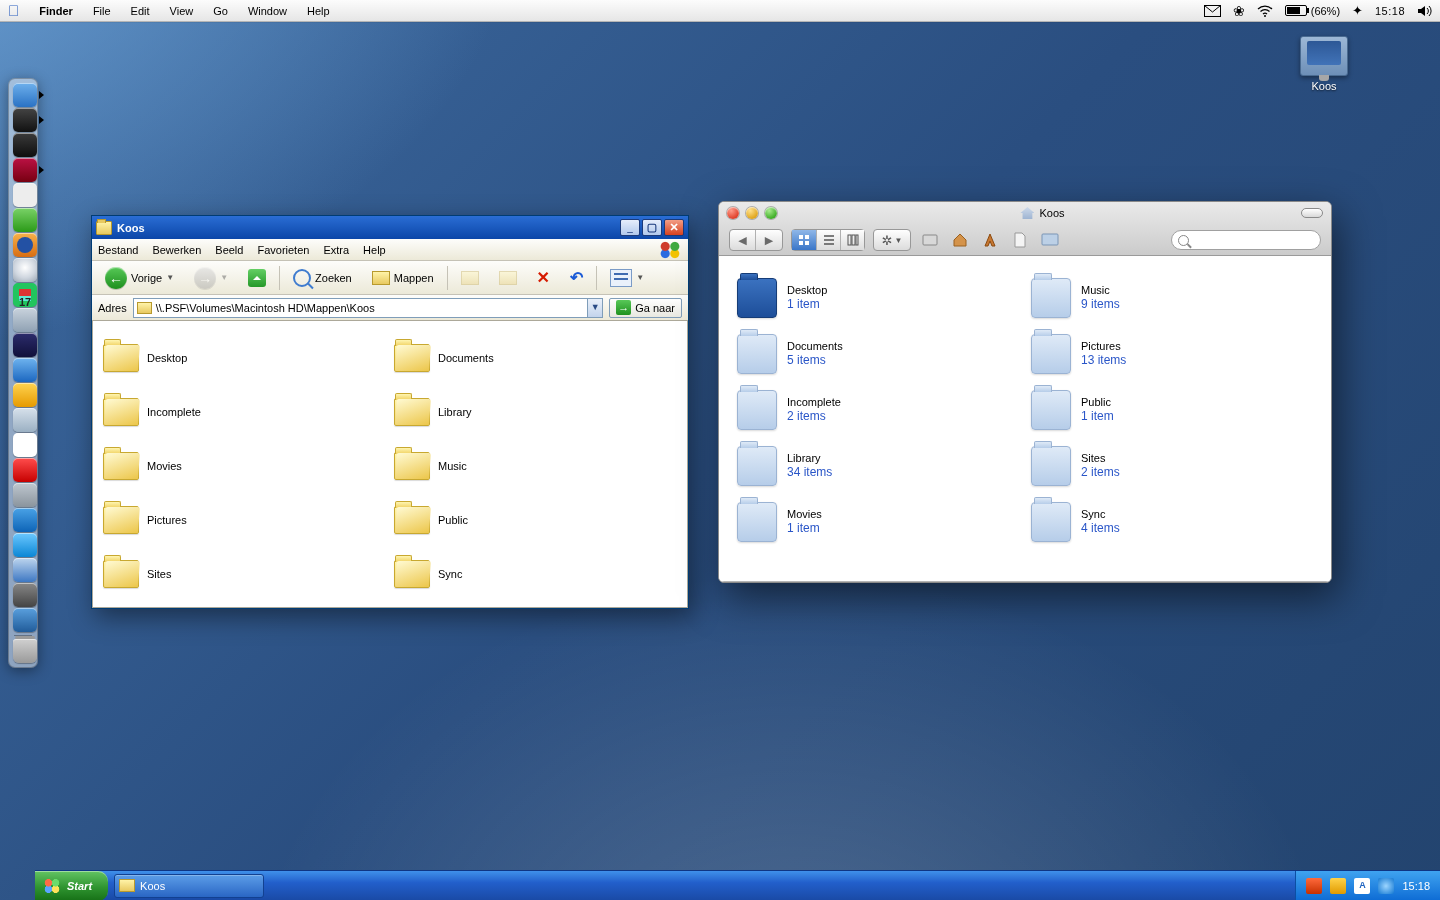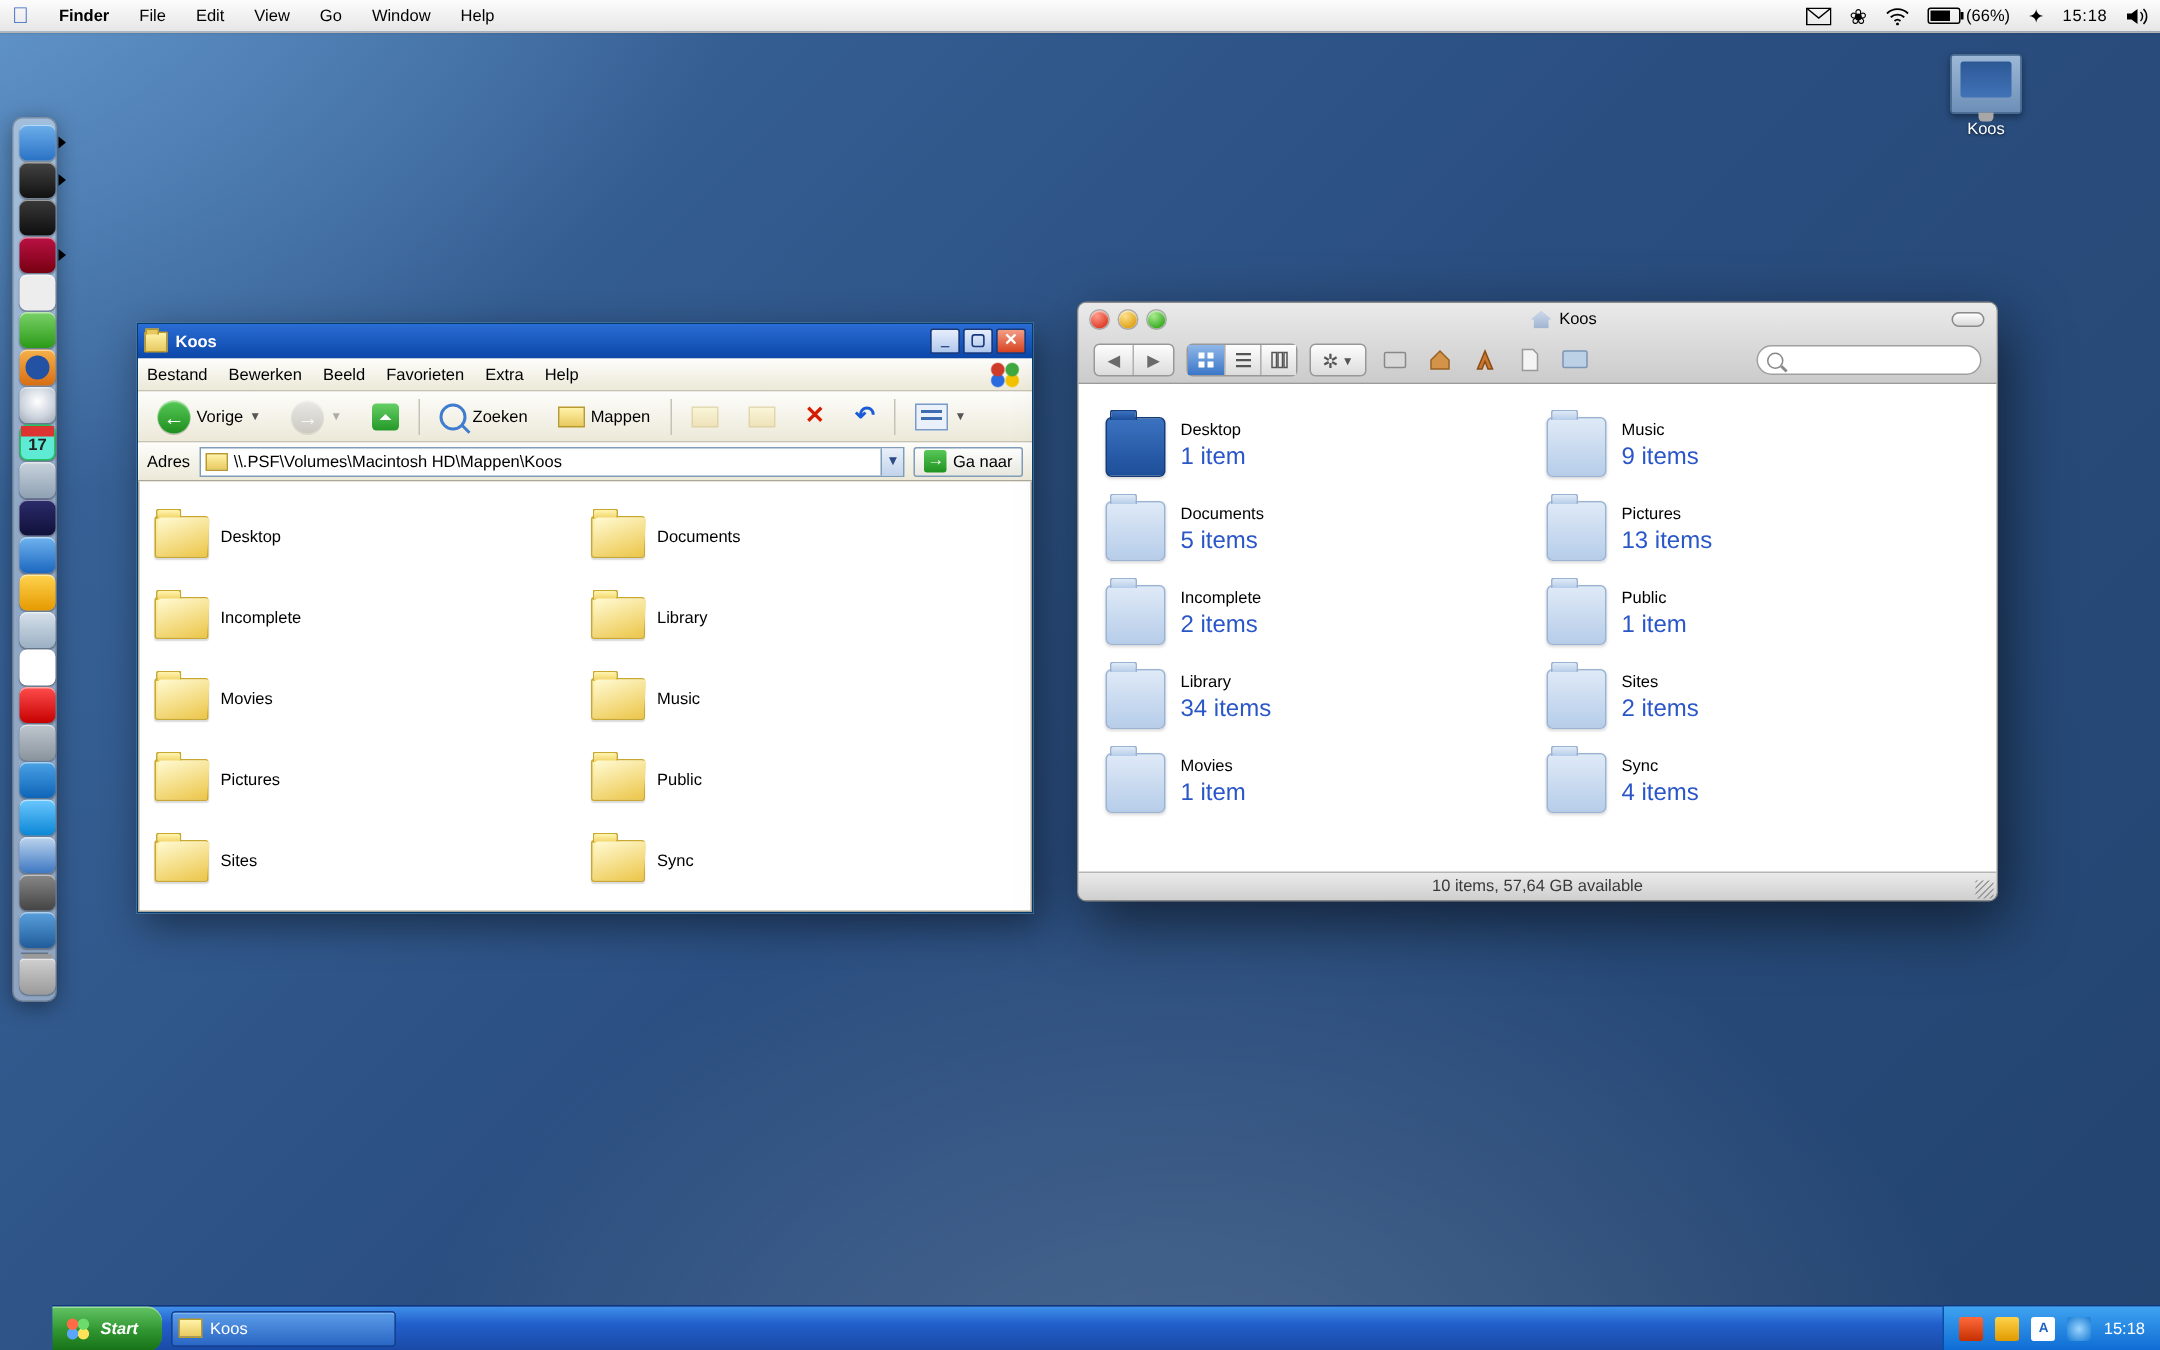--- a/index.html
+++ b/index.html
@@ -34,21 +34,21 @@
 .dock .tri{position:absolute;right:-7px;top:50%;transform:translateY(-50%);width:0;height:0;border-top:4px solid transparent;border-bottom:4px solid transparent;border-left:5px solid #000}
 .dk-finder{background:linear-gradient(#6eb0ec,#2a72c4)}
 .dk-term{background:linear-gradient(#444,#111)}
 .dk-act{background:linear-gradient(#3a3a3a,#0e0e0e)}
 .dk-par{background:linear-gradient(#b14,#701)}
 .dk-x11{background:#ededed}
 .dk-adium{background:linear-gradient(#7ad268,#2b9a18)}
 .dk-ff{background:linear-gradient(#f6b24a,#d86d13);position:relative}
 .dk-ff::after{content:"";position:absolute;inset:4px;border-radius:50%;background:#2351a4}
 .dk-saf{background:radial-gradient(circle at 50% 40%,#fff,#cfd6df 55%,#9aa6b3)}
-.dk-cal{background:#5eead4;border:1px solid #22c55e}
+.dk-cal{background:#5eead4;border:6px solid #22c55e}
 .dk-cal::before{content:"";position:absolute;top:0;left:0;right:0;height:7px;background:#d33}
 .dk-cal .d{position:absolute;top:7px;left:0;right:0;text-align:center;font-size:11px;font-weight:bold;color:#222}
 .dk-calc{background:linear-gradient(#c9d3dd,#8fa1b3)}
 .dk-un{background:linear-gradient(#2c2c6c,#10103a)}
 .dk-win{background:linear-gradient(#6fb4ef,#1c67c0)}
 .dk-duck{background:linear-gradient(#ffd350,#e69a00)}
 .dk-auto{background:linear-gradient(#d7e1eb,#9bb0c3)}
 .dk-inst{background:#fff}
 .dk-magnet{background:linear-gradient(#ff4d4d,#c60000)}
 .dk-tool{background:linear-gradient(#bfc7cf,#8a949d)}
@@ -128,21 +128,21 @@
 .search-pill .mag{width:11px;height:11px;border:1.5px solid #888;border-radius:50%;position:relative;margin-right:4px}
 .search-pill .mag::after{content:"";position:absolute;width:5px;height:1.5px;background:#888;right:-4px;bottom:-2px;transform:rotate(45deg)}
 .finder-body{background:#fff;height:326px;padding:14px 18px;display:grid;grid-template-columns:1fr 1fr;grid-template-rows:repeat(5,56px);column-gap:12px;row-gap:0;border-bottom:1px solid #b5b5b5}
 .fn-item{display:flex;align-items:center;gap:10px}
 .fn-ico{width:40px;height:40px;border:1px solid #9bb3d3;border-radius:4px;background:linear-gradient(#dfeaf7,#b6cde9);position:relative;box-shadow:0 1px 2px rgba(0,0,0,.15)}
 .fn-ico::before{content:"";position:absolute;top:-6px;left:2px;width:16px;height:6px;background:linear-gradient(#dfeaf7,#b6cde9);border:1px solid #9bb3d3;border-bottom:none;border-radius:2px 2px 0 0}
 .fn-ico.dark{background:linear-gradient(#3b72c0,#1d4e99);border-color:#153c77}
 .fn-ico.dark::before{background:linear-gradient(#3b72c0,#1d4e99);border-color:#153c77}
 .fn-txt{line-height:1.3}
 .fn-txt .name{color:#000}
-.fn-txt .meta{color:#2a56c8;font-size:16px}
+.fn-txt .meta{color:#2a56c8;font-size:12px}
 .finder-status{height:18px;background:linear-gradient(#eaeaea,#cfcfcf);text-align:center;line-height:18px;color:#3a3a3a;font-size:10px;position:relative}
 .finder-status .grip{position:absolute;right:2px;bottom:1px;width:12px;height:12px;background:repeating-linear-gradient(135deg,#9a9a9a 0 1px,transparent 1px 3px)}
 
 
 .taskbar{position:absolute;left:35px;right:0;bottom:0;height:30px;background:linear-gradient(#3f90ea,#225fcb 40%,#1a4aa6);display:flex;align-items:center;z-index:900;border-top:1px solid #0f3583}
 .start{height:30px;padding:0 16px 0 8px;background:linear-gradient(#63c463,#2f9430 55%,#167016);color:#fff;font:italic bold 14px/30px Tahoma;display:flex;align-items:center;gap:6px;border-radius:0 10px 10px 0;box-shadow:inset 0 1px 0 rgba(255,255,255,.4)}
 .start .flag{width:18px;height:16px;background:
   radial-gradient(circle at 30% 30%,#ff6b47 0 3.5px,transparent 4px),
   radial-gradient(circle at 70% 30%,#6bdc6b 0 3.5px,transparent 4px),
   radial-gradient(circle at 30% 70%,#5aa5ff 0 3.5px,transparent 4px),
@@ -492,24 +492,20 @@
         </div>
       </div>
       <div class="fn-item">
         <div class="fn-ico"></div>
         <div class="fn-txt">
           <div class="name">Sync</div>
           <div class="meta">4 items</div>
         </div>
       </div>
     </div>
-  <div class="finder-status">
-    <span>10 items, 57,64 GB available</span>
-    <div class="grip"></div>
-  </div>
 </div>
 
 <div class="taskbar">
   <div class="start">
     <div class="flag"></div>
     <span>Start</span>
   </div>
   <div class="task-item">
     <div class="ico"></div>
     <span>Koos</span>

